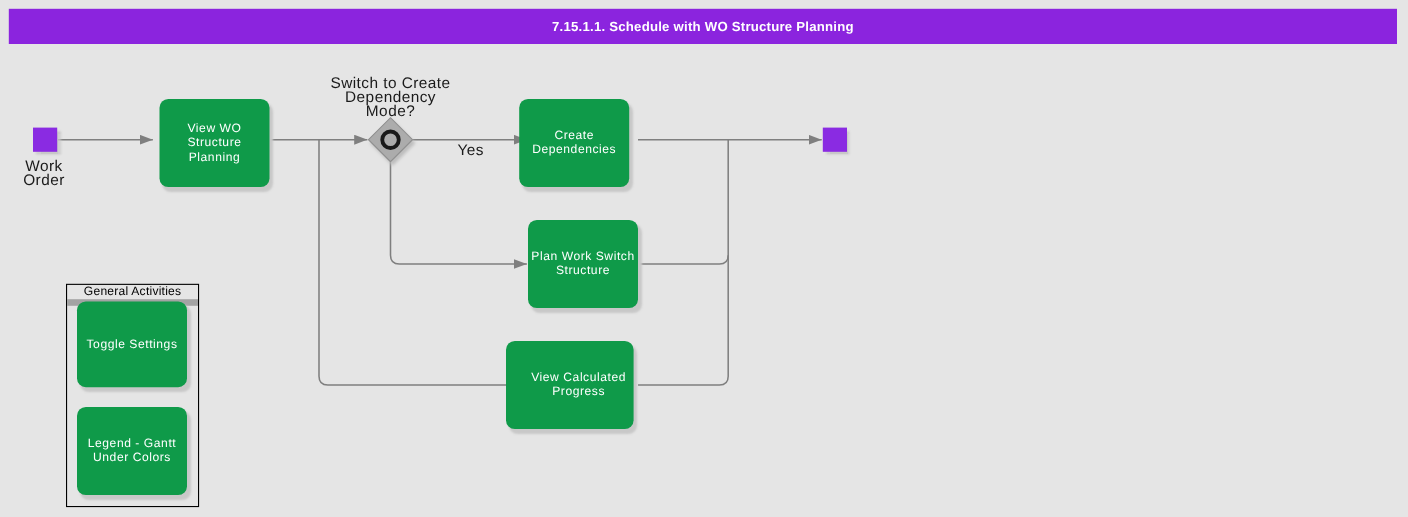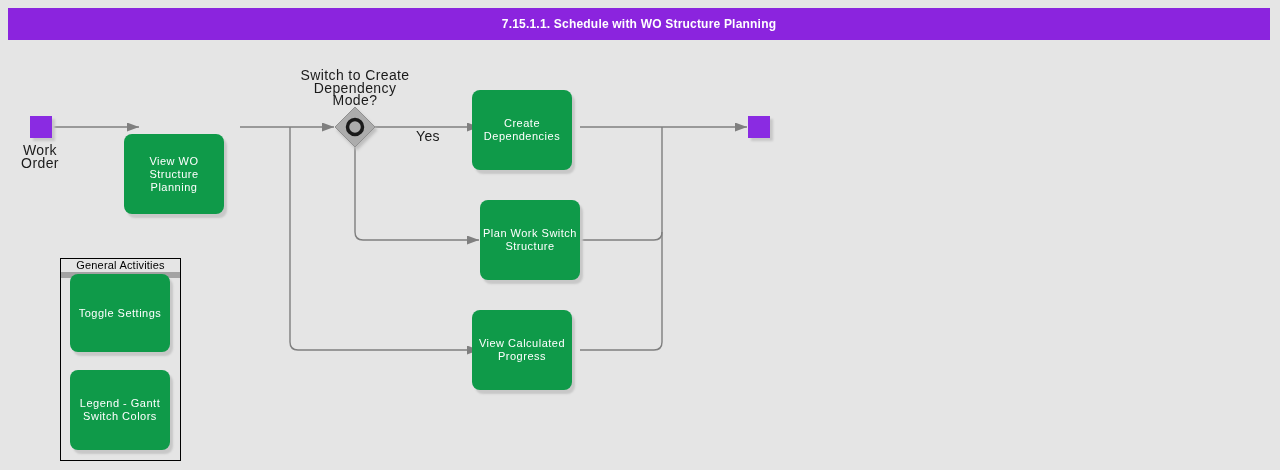--- a/index.html
+++ b/index.html
@@ -67,50 +67,50 @@
     <g class="gateway-shape">
       <polygon points="335,127 355,107 375,127 355,147" fill="#ACACAC" stroke="#8f8f8f" stroke-width="1"></polygon>
       <circle cx="355" cy="127" r="7.5" fill="#ACACAC" stroke="#1a1a1a" stroke-width="3.5"></circle>
     </g>
   </svg>
 
   <div class="square" style="left:30px;top:116px;"></div>
   <div class="lbl" style="left:8px;top:144px;width:64px;">Work
 Order</div>
 
-  <div class="task" style="left:124px;top:90px;margin-top:44px;">
+  <div class="task" style="left:145px;top:90px;">
     <span>View WO
 Structure
 Planning</span>
   </div>
 
   <div class="lbl" style="left:295px;top:69px;width:120px;">Switch to Create
 Dependency
 Mode?</div>
   <div class="lbl" style="left:410px;top:130px;width:36px;">Yes</div>
 
   <div class="task" style="left:472px;top:90px;">
     <span>Create
 Dependencies</span>
   </div>
   <div class="task" style="left:480px;top:200px;">
     <span>Plan Work Switch
 Structure</span>
   </div>
-  <div class="task" style="left:472px;top:310px;">
+  <div class="task" style="left:460px;top:310px;padding-left:16px;">
     <span>View Calculated
 Progress</span>
   </div>
 
   <div class="square" style="left:748px;top:116px;"></div>
 
   <div class="frame">
     <div class="frame-header">General Activities</div>
   </div>
   <div class="task" style="left:70px;top:274px;height:78px;">
     <span>Toggle Settings</span>
   </div>
   <div class="task" style="left:70px;top:370px;">
     <span>Legend - Gantt
-Switch Colors</span>
+Under Colors</span>
   </div>
 
 </div>
 
 </body></html>

